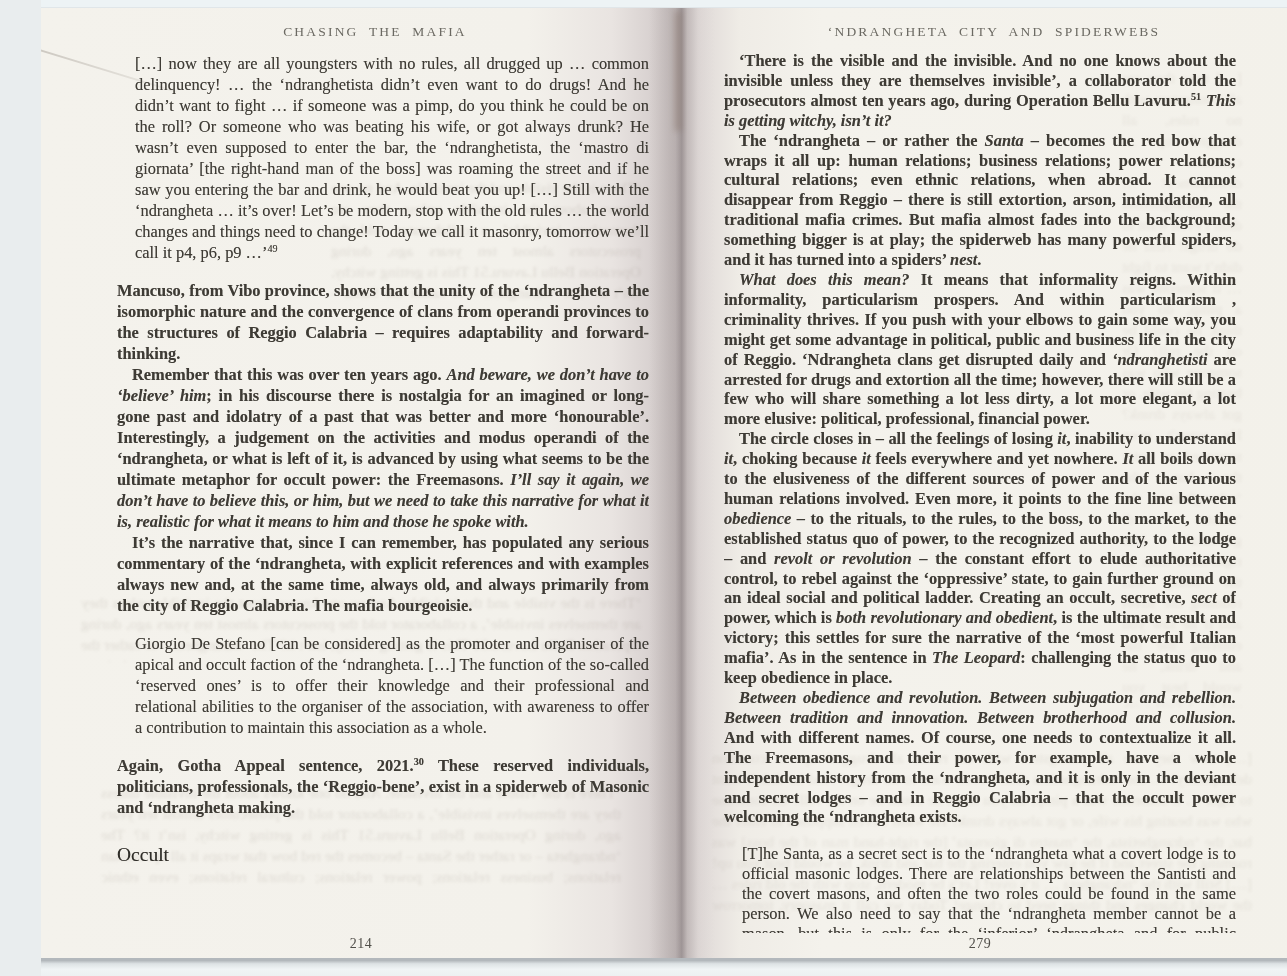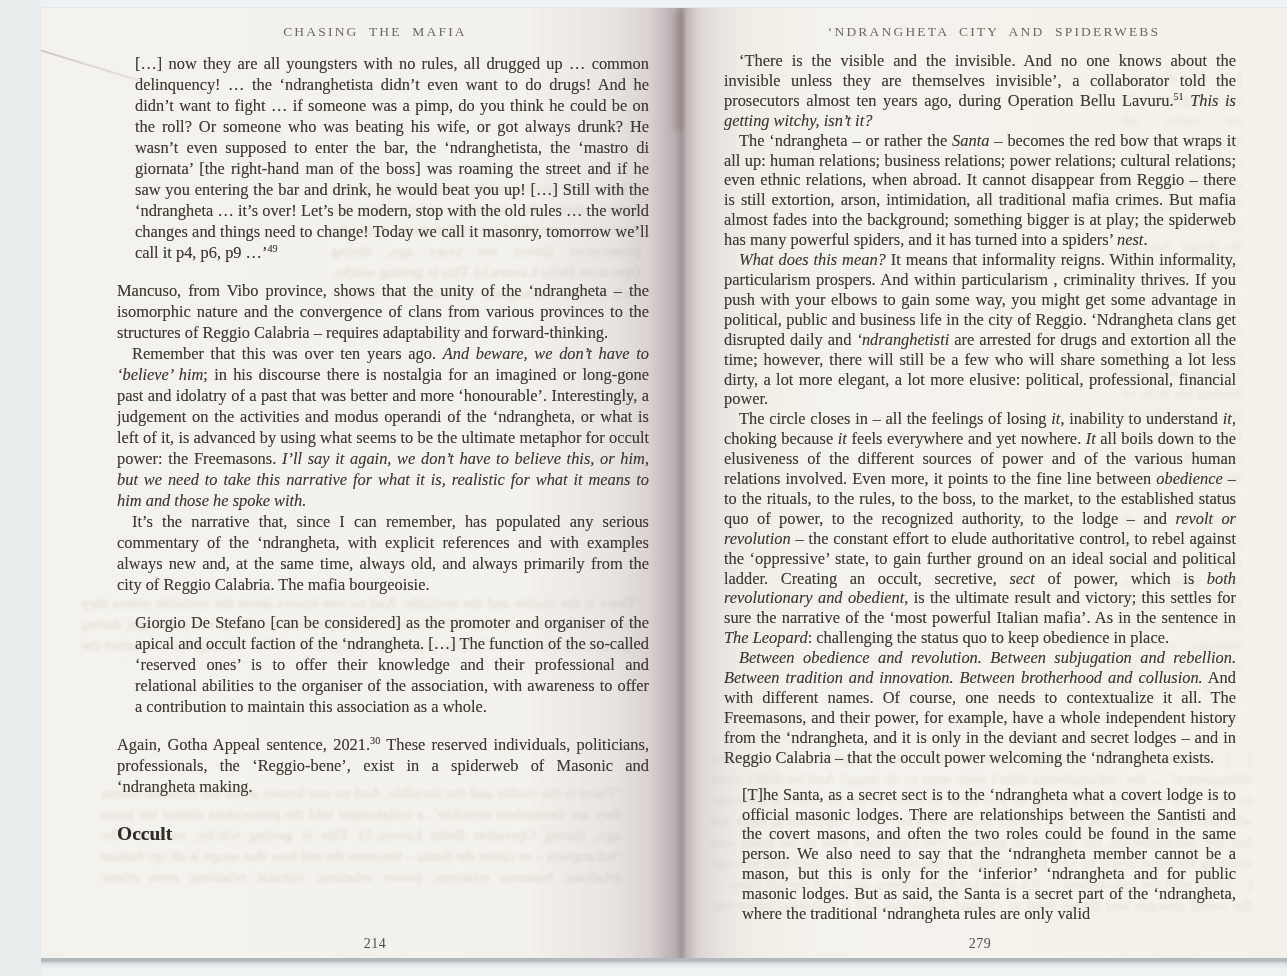--- a/index.html
+++ b/index.html
@@ -22,29 +22,29 @@
         background:linear-gradient(to right,rgba(170,164,156,.55),rgba(205,200,192,.18));
         transform:rotate(17deg);transform-origin:left center;}
   .running-head{position:absolute;top:17px;font-size:13.5px;color:#6b6962;
         letter-spacing:2.2px;word-spacing:5px;text-align:center;}
   .running-head.lh{left:68px;width:532px;}
   .running-head.rh{left:42px;width:540px;text-align:center;}
   .text-block{position:absolute;top:46px;height:882px;overflow:hidden;color:#3e3b35;
         font-size:16.4px;text-shadow:0 0 .3px rgba(62,59,53,.45);}
   .tb-left{left:76px;width:532px;line-height:21px;}
   .tb-right{left:42px;width:512px;line-height:19.9px;top:44px;}
-  .para{margin:0;text-align:justify;}
+  .para{margin:0;text-align:justify;font-weight:bold;}
   .para.indent{text-indent:15px;}
   .quote{margin:17px 0 17px 18px;text-align:justify;}
   .text-block > :first-child{margin-top:0;}
-  .heading{font-size:19.5px;font-weight:bold;color:#2f2d28;margin:26px 0 9px;font-family:"Liberation Serif","DejaVu Serif",serif;}
+  .heading{font-size:19.5px;font-weight:normal;color:#2f2d28;margin:26px 0 9px;font-family:"Liberation Serif","DejaVu Serif",serif;}
   sup{font-size:.62em;vertical-align:super;line-height:0;}
   em{font-style:italic;}
   .folio{position:absolute;bottom:6px;font-size:14px;color:#504e49;text-align:center;letter-spacing:.5px;}
-  .folio.fl{left:68px;width:532px;text-align:center;}
+  .folio.fl{left:54px;width:532px;text-align:center;}
   .folio.fr{left:42px;width:512px;}
   .ghost{position:absolute;color:rgba(118,106,92,.30);filter:blur(1.7px);transform:scaleX(-1);
         font-size:15.5px;line-height:21px;text-align:justify;overflow:hidden;pointer-events:none;opacity:.55;}
   .g1{left:290px;top:170px;width:310px;height:130px;}
   .g2{left:40px;top:585px;width:560px;height:70px;}
   .g3{left:60px;top:775px;width:520px;height:110px;}
   .g4{left:30px;top:740px;width:540px;height:170px;opacity:.4;}
   .g5{left:440px;top:60px;width:120px;height:640px;opacity:.35;}
 </style>
 </head>
@@ -53,21 +53,21 @@
 <div class="scan">
 
   <div class="page page-left">
     <div class="crease"></div>
     <div class="ghost g1">‘There is the visible and the invisible. And no one knows about the invisible unless they are themselves invisible’, a collaborator told the prosecutors almost ten years ago, during Operation Bellu Lavuru.51 This is getting witchy, isn’t it? The ‘ndrangheta – or rather the Santa – becomes the red bow that wraps it all up: human relations; business relations; power relations; cultural relations; even ethnic relations, when abroad. It cannot disappear from Reggio – there is still extortion, arson, intimidation, all traditional mafia crimes. But mafia almost fades into the background; something bigger is at play; the spiderweb has many powerful spiders, and it has turned into a spiders’ nest. What does this mean? It means that informality reigns. Within informality, particularism prospers. And within particularism , criminality thrives. If you push with your elbows to gain some way, you might get some advantage in political, public and business life in the city of Reggio. ‘Ndrangheta clans get disrupted daily and ‘ndranghetisti are arrested for drugs and extortion all the time; however, there will still be a few who will share something a lot less dirty, a lot more elegant, a lot more elusive: political, professional, financial power. The circle closes in – all the feelings of losing it, inability to understand it, choking because it feels everywhere and yet nowhere. It all boils down to the elusiveness of the different sources of power and of the various human relations involved. Even more, it points to the fine line between obedience – to the rituals, to the rules, to the boss, to the market, to the established status quo of power, to the recognized authority, to the lodge – and revolt or revolution – the constant effort to elude authoritative control, to rebel against the ‘oppressive’ state, to gain further ground on an ideal social and political ladder. Creating an occult, secretive, sect of power, which is both revolutionary and obedient, is the ultimate result and victory; this settles for sure the narrative of the ‘most powerful Italian mafia’. As in the sentence in The Leopard: challenging the status quo to keep obedience in place. Between obedience and revolution. Between subjugation and rebellion. Between tradition and innovation. Between brotherhood and collusion. And with different names. Of course, one needs to contextualize it all. The Freemasons, and their power, for example, have a whole independent history from the ‘ndrangheta, and it is only in the deviant and secret lodges – and in Reggio Calabria – that the occult power welcoming the ‘ndrangheta exists. As a collaborator says in the Gotha appeal trial: [T]he Santa, as a secret sect is to the ‘ndrangheta what a covert lodge is to official masonic lodges. There are relationships between the Santisti and the covert masons, and often the two roles could be found in the same person. We also need to say that the ‘ndrangheta member cannot be a mason, but this is only for the ‘inferior’ ‘ndrangheta and for public masonic lodges. But as said, the Santa is a secret part of the ‘ndrangheta, where the traditional ‘ndrangheta rules are only valid</div>
     <div class="ghost g2">‘There is the visible and the invisible. And no one knows about the invisible unless they are themselves invisible’, a collaborator told the prosecutors almost ten years ago, during Operation Bellu Lavuru.51 This is getting witchy, isn’t it? The ‘ndrangheta – or rather the Santa – becomes the red bow that wraps it all up: human relations; business relations; power relations; cultural relations; even ethnic relations, when abroad. It cannot disappear from Reggio – there is still extortion, arson, intimidation, all traditional mafia crimes. But mafia almost fades into the background; something bigger is at play; the spiderweb has many powerful spiders, and it has turned into a spiders’ nest. What does this mean? It means that informality reigns. Within informality, particularism prospers. And within particularism , criminality thrives. If you push with your elbows to gain some way, you might get some advantage in political, public and business life in the city of Reggio. ‘Ndrangheta clans get disrupted daily and ‘ndranghetisti are arrested for drugs and extortion all the time; however, there will still be a few who will share something a lot less dirty, a lot more elegant, a lot more elusive: political, professional, financial power. The circle closes in – all the feelings of losing it, inability to understand it, choking because it feels everywhere and yet nowhere. It all boils down to the elusiveness of the different sources of power and of the various human relations involved. Even more, it points to the fine line between obedience – to the rituals, to the rules, to the boss, to the market, to the established status quo of power, to the recognized authority, to the lodge – and revolt or revolution – the constant effort to elude authoritative control, to rebel against the ‘oppressive’ state, to gain further ground on an ideal social and political ladder. Creating an occult, secretive, sect of power, which is both revolutionary and obedient, is the ultimate result and victory; this settles for sure the narrative of the ‘most powerful Italian mafia’. As in the sentence in The Leopard: challenging the status quo to keep obedience in place. Between obedience and revolution. Between subjugation and rebellion. Between tradition and innovation. Between brotherhood and collusion. And with different names. Of course, one needs to contextualize it all. The Freemasons, and their power, for example, have a whole independent history from the ‘ndrangheta, and it is only in the deviant and secret lodges – and in Reggio Calabria – that the occult power welcoming the ‘ndrangheta exists. As a collaborator says in the Gotha appeal trial: [T]he Santa, as a secret sect is to the ‘ndrangheta what a covert lodge is to official masonic lodges. There are relationships between the Santisti and the covert masons, and often the two roles could be found in the same person. We also need to say that the ‘ndrangheta member cannot be a mason, but this is only for the ‘inferior’ ‘ndrangheta and for public masonic lodges. But as said, the Santa is a secret part of the ‘ndrangheta, where the traditional ‘ndrangheta rules are only valid</div>
     <div class="ghost g3">‘There is the visible and the invisible. And no one knows about the invisible unless they are themselves invisible’, a collaborator told the prosecutors almost ten years ago, during Operation Bellu Lavuru.51 This is getting witchy, isn’t it? The ‘ndrangheta – or rather the Santa – becomes the red bow that wraps it all up: human relations; business relations; power relations; cultural relations; even ethnic relations, when abroad. It cannot disappear from Reggio – there is still extortion, arson, intimidation, all traditional mafia crimes. But mafia almost fades into the background; something bigger is at play; the spiderweb has many powerful spiders, and it has turned into a spiders’ nest. What does this mean? It means that informality reigns. Within informality, particularism prospers. And within particularism , criminality thrives. If you push with your elbows to gain some way, you might get some advantage in political, public and business life in the city of Reggio. ‘Ndrangheta clans get disrupted daily and ‘ndranghetisti are arrested for drugs and extortion all the time; however, there will still be a few who will share something a lot less dirty, a lot more elegant, a lot more elusive: political, professional, financial power. The circle closes in – all the feelings of losing it, inability to understand it, choking because it feels everywhere and yet nowhere. It all boils down to the elusiveness of the different sources of power and of the various human relations involved. Even more, it points to the fine line between obedience – to the rituals, to the rules, to the boss, to the market, to the established status quo of power, to the recognized authority, to the lodge – and revolt or revolution – the constant effort to elude authoritative control, to rebel against the ‘oppressive’ state, to gain further ground on an ideal social and political ladder. Creating an occult, secretive, sect of power, which is both revolutionary and obedient, is the ultimate result and victory; this settles for sure the narrative of the ‘most powerful Italian mafia’. As in the sentence in The Leopard: challenging the status quo to keep obedience in place. Between obedience and revolution. Between subjugation and rebellion. Between tradition and innovation. Between brotherhood and collusion. And with different names. Of course, one needs to contextualize it all. The Freemasons, and their power, for example, have a whole independent history from the ‘ndrangheta, and it is only in the deviant and secret lodges – and in Reggio Calabria – that the occult power welcoming the ‘ndrangheta exists. As a collaborator says in the Gotha appeal trial: [T]he Santa, as a secret sect is to the ‘ndrangheta what a covert lodge is to official masonic lodges. There are relationships between the Santisti and the covert masons, and often the two roles could be found in the same person. We also need to say that the ‘ndrangheta member cannot be a mason, but this is only for the ‘inferior’ ‘ndrangheta and for public masonic lodges. But as said, the Santa is a secret part of the ‘ndrangheta, where the traditional ‘ndrangheta rules are only valid</div>
     <div class="running-head lh">CHASING THE MAFIA</div>
     <div class="text-block tb-left">
         <p class="quote">[…] now they are all youngsters with no rules, all drugged up … common delinquency! … the ‘ndranghetista didn’t even want to do drugs! And he didn’t want to fight … if someone was a pimp, do you think he could be on the roll? Or someone who was beating his wife, or got always drunk? He wasn’t even supposed to enter the bar, the ‘ndranghetista, the ‘mastro di giornata’ [the right-hand man of the boss] was roaming the street and if he saw you entering the bar and drink, he would beat you up! […] Still with the ‘ndrangheta … it’s over! Let’s be modern, stop with the old rules … the world changes and things need to change! Today we call it masonry, tomorrow we’ll call it p4, p6, p9 …’<sup>49</sup></p>
-        <p class="para">Mancuso, from Vibo province, shows that the unity of the ‘ndrangheta – the isomorphic nature and the convergence of clans from various provinces to the structures of Reggio Calabria – requires adaptability and forward-thinking.</p>
+        <p class="para">Mancuso, from Vibo province, shows that the unity of the ‘ndrangheta – the isomorphic nature and the convergence of clans from operandi provinces to the structures of Reggio Calabria – requires adaptability and forward-thinking.</p>
         <p class="para indent">Remember that this was over ten years ago. <em>And beware, we don’t have to ‘believe’ him</em>; in his discourse there is nostalgia for an imagined or long-gone past and idolatry of a past that was better and more ‘honourable’. Interestingly, a judgement on the activities and modus operandi of the ‘ndrangheta, or what is left of it, is advanced by using what seems to be the ultimate metaphor for occult power: the Freemasons. <em>I’ll say it again, we don’t have to believe this, or him, but we need to take this narrative for what it is, realistic for what it means to him and those he spoke with.</em></p>
         <p class="para indent">It’s the narrative that, since I can remember, has populated any serious commentary of the ‘ndrangheta, with explicit references and with examples always new and, at the same time, always old, and always primarily from the city of Reggio Calabria. The mafia bourgeoisie.</p>
         <p class="quote">Giorgio De Stefano [can be considered] as the promoter and organiser of the apical and occult faction of the ‘ndrangheta. […] The function of the so-called ‘reserved ones’ is to offer their knowledge and their professional and relational abilities to the organiser of the association, with awareness to offer a contribution to maintain this association as a whole.</p>
         <p class="para">Again, Gotha Appeal sentence, 2021.<sup>30</sup> These reserved individuals, politicians, professionals, the ‘Reggio-bene’, exist in a spiderweb of Masonic and ‘ndrangheta making.</p>
         <h2 class="heading">Occult</h2>
       </div>
     <div class="folio fl">214</div>
   </div>
 
   <div class="page page-right">

